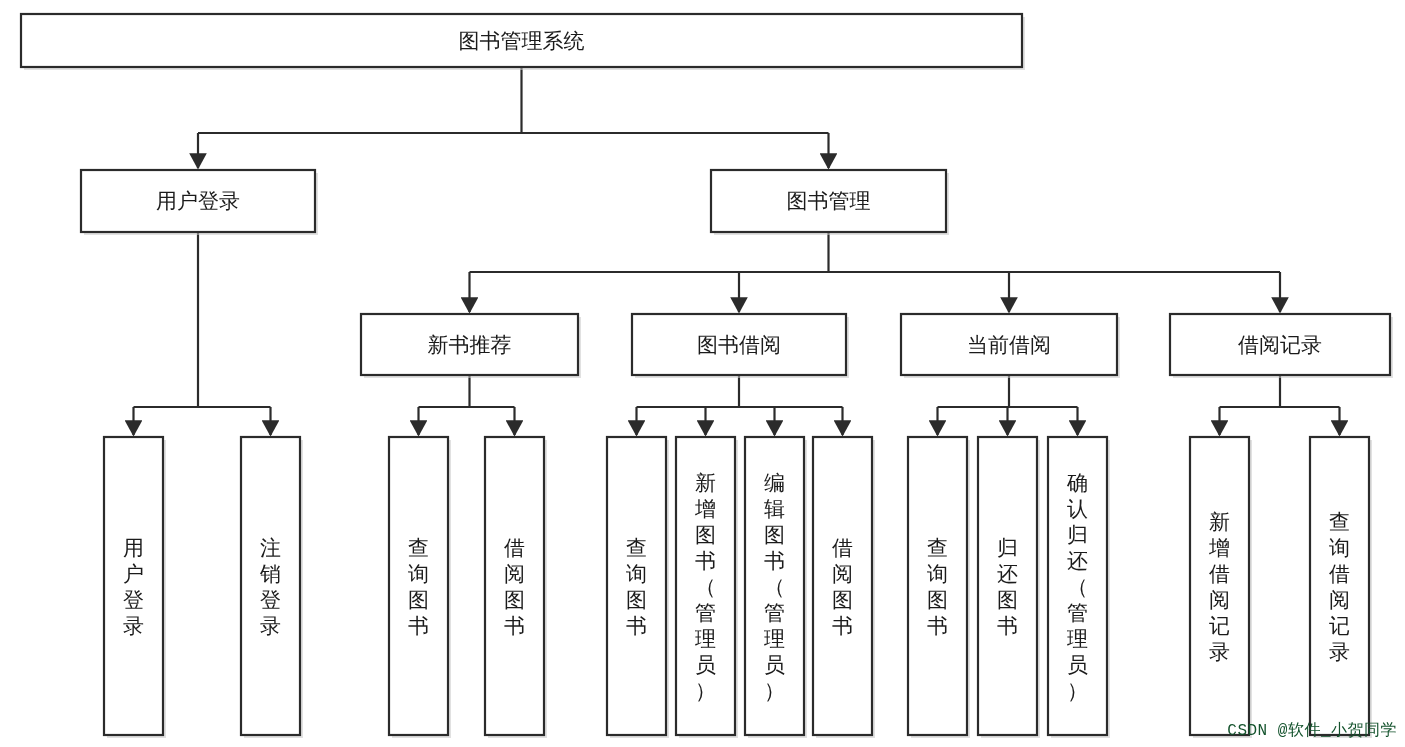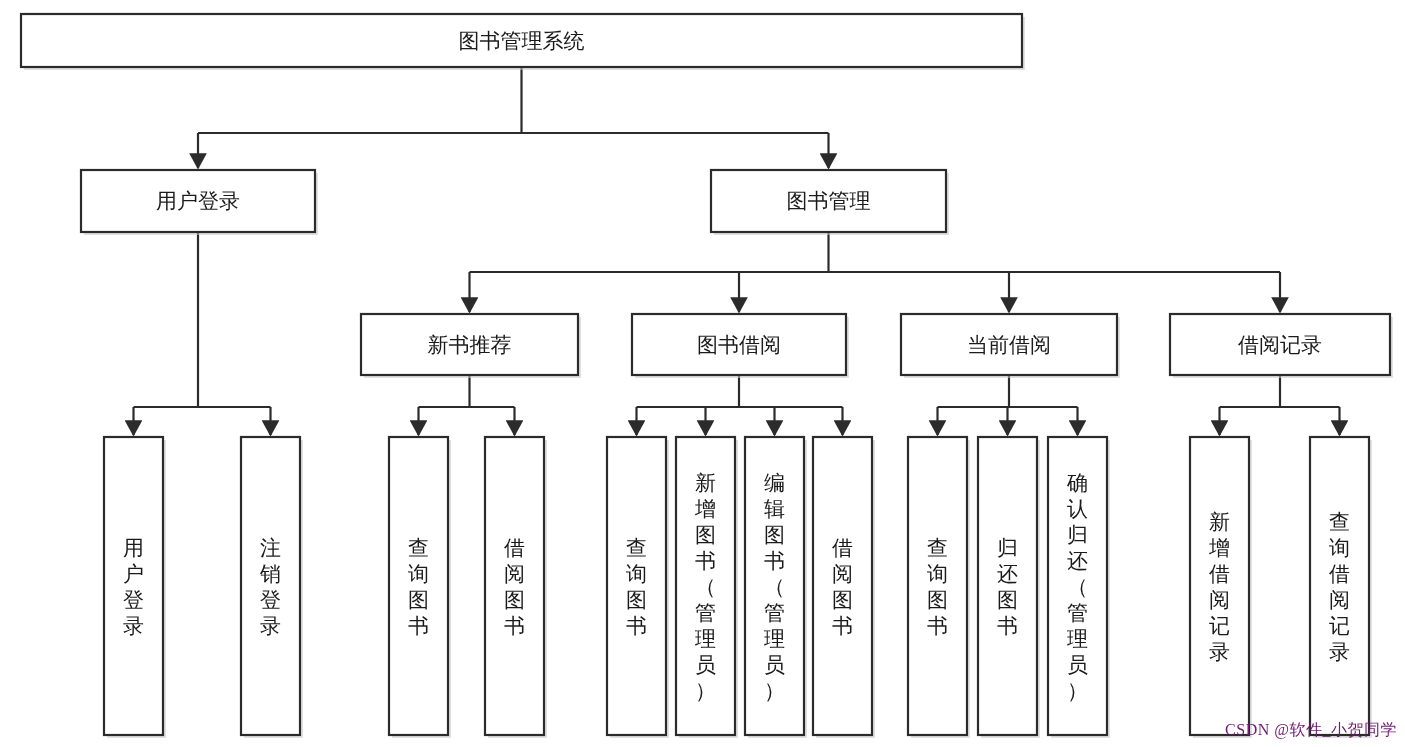--- a/index.html
+++ b/index.html
@@ -49,23 +49,23 @@
   .node-label-vertical {
     font-family: "DejaVu Sans", "Liberation Sans", sans-serif;
     font-size: 21px;
     fill: #1b1b1b;
     text-anchor: middle;
   }
   .watermark {
     position: absolute;
     right: 8px;
     bottom: 6px;
-    font-family: Liberation Serif, serif;
+    font-family: Liberation Mono, monospace;
     font-size: 16px;
-    color: #701a75;
+    color: #14532d;
     white-space: nowrap;
     letter-spacing: 0.5px;
     user-select: none;
   }
 </style>
 </head>
 <body>
 
 <svg id="diagram" viewBox="0 0 1405 747" xmlns="http://www.w3.org/2000/svg">
   <defs>

